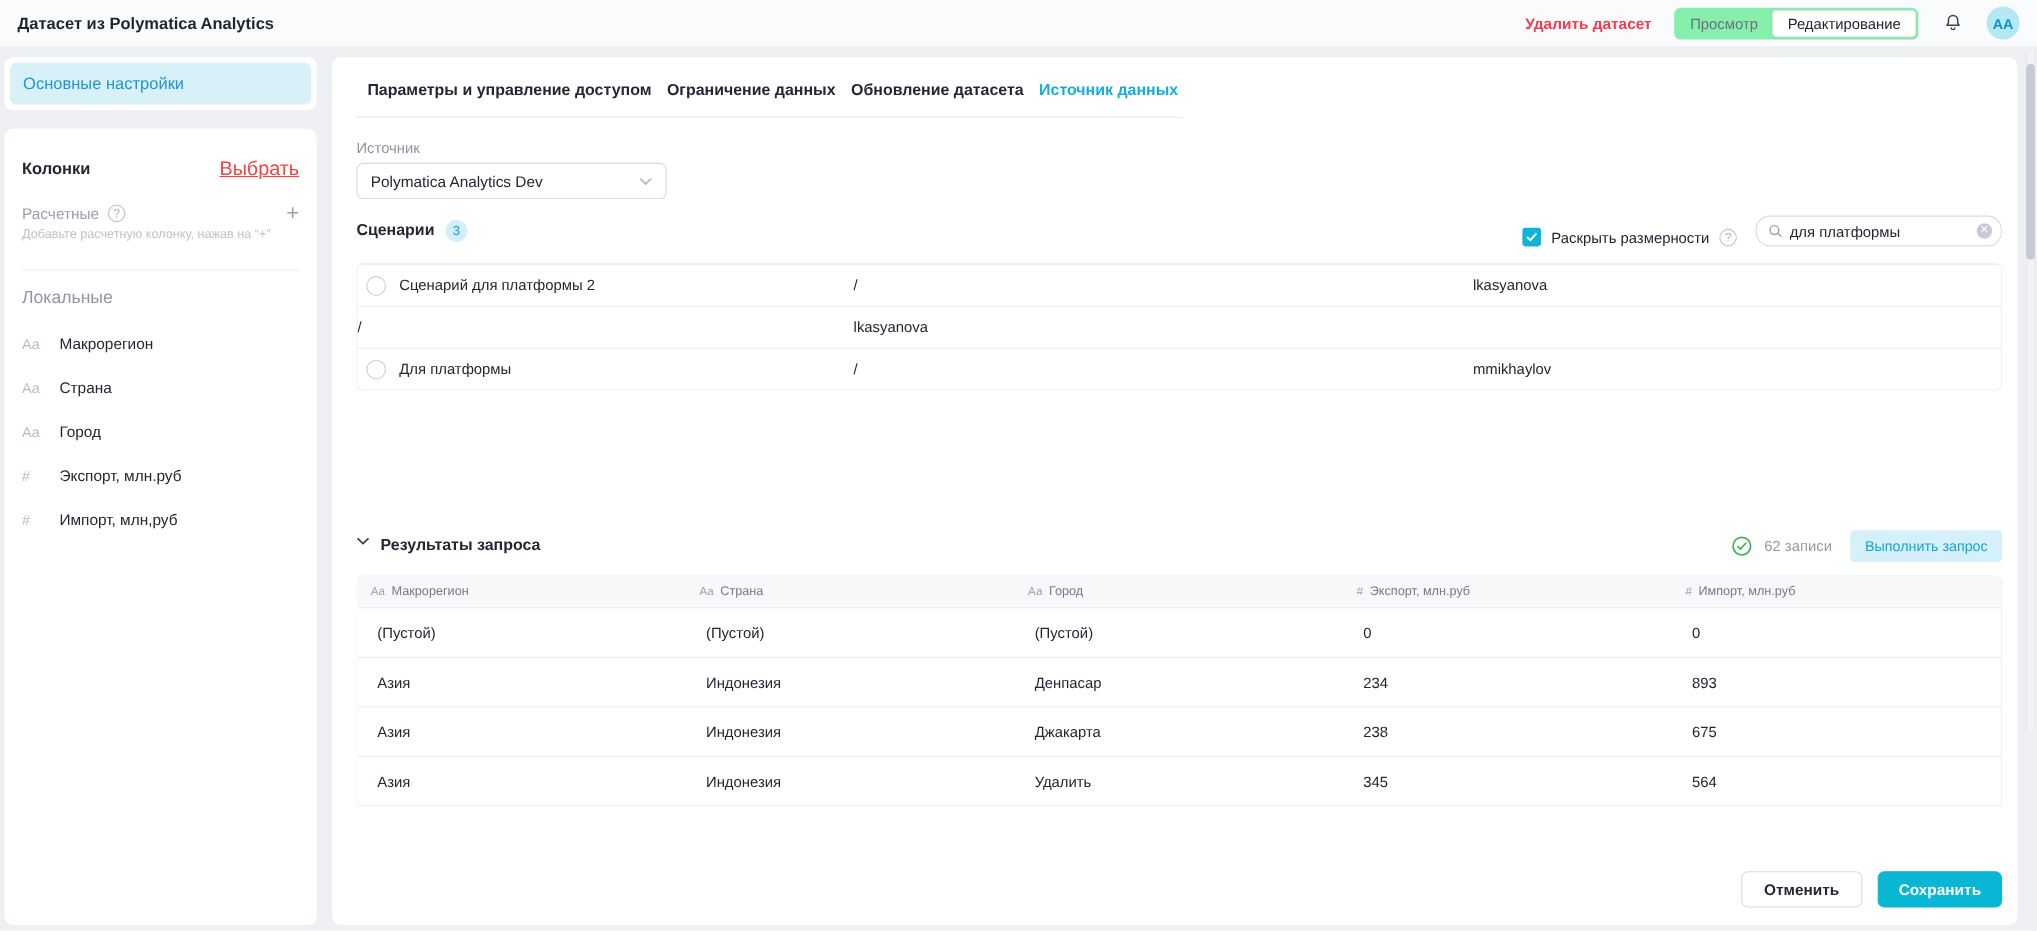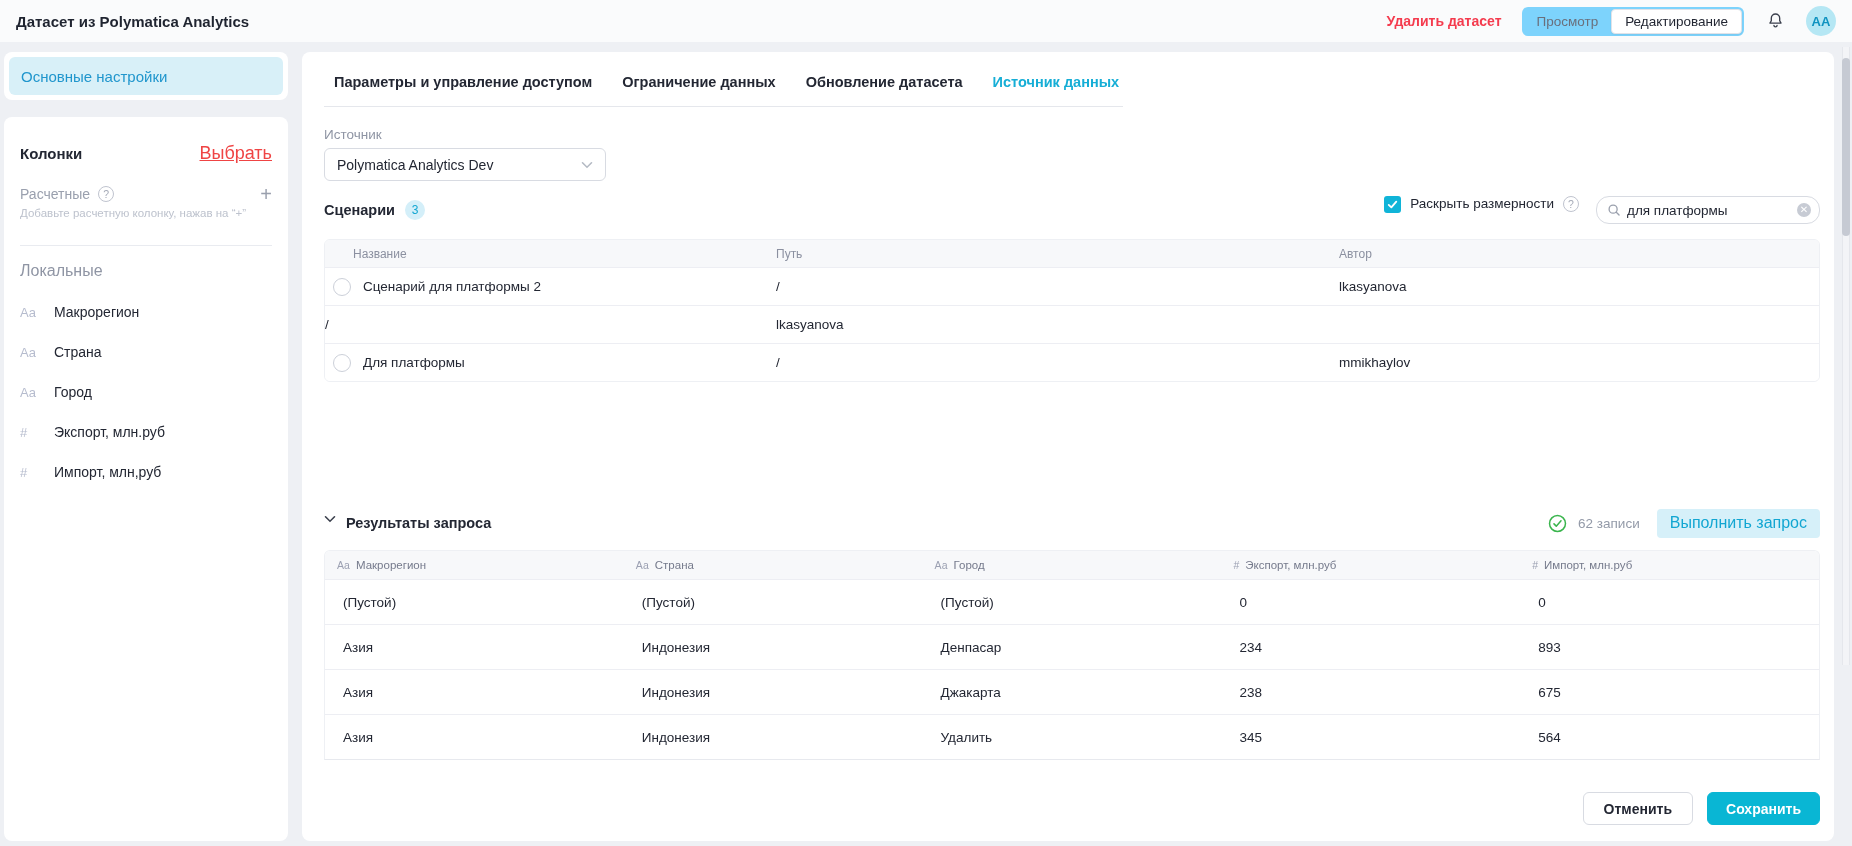--- a/index.html
+++ b/index.html
@@ -11,21 +11,21 @@
     position:relative;
     overflow:hidden;
     font-size:14px;
   }
   
   .topbar { position:absolute; top:0; left:0; right:0; height:42px; background:#fafbfc;
             display:flex; align-items:center; padding:0 16px;gap:36px; }
   .topbar-title { font-size:15px; font-weight:700; color:#1f2430; }
   .topbar-right { margin-left:auto; display:flex; align-items:center; gap:20px; }
   .delete-link { color:#f43b4e; font-weight:700; font-size:14px; cursor:pointer; }
-  .segmented { display:flex; align-items:center; background:#7dd3fc; border-radius:6px; padding:2px; }
+  .segmented { display:flex; align-items:center; background:#86efac; border-radius:6px; padding:2px; }
   .segment { font-size:13.5px; color:#6a6f7c; padding:4px 13px; border-radius:4px; white-space:nowrap; }
   .segment.active { background:#fff; color:#232733; border:1px solid #e0e2e8; box-shadow:0 1px 2px rgba(0,0,0,.05); font-weight:400; }
   .bell { width:22px; height:22px; display:flex; align-items:center; justify-content:center; }
   .avatar { width:30px; height:30px; border-radius:50%; background:#b5e7f4; color:#0f93c0;
             font-size:13px; font-weight:700; display:flex; align-items:center; justify-content:center; }
 
   
   .side-card-nav { position:absolute; left:4px; top:52px; width:284px; height:48px;
                    background:#fff; border-radius:8px; padding:5px; }
   .nav-item { height:100%; background:#d8f0f8; border-radius:6px; display:flex; align-items:center;
@@ -41,35 +41,35 @@
   .plus { margin-left:auto; color:#9aa0ae; font-size:20px; line-height:16px; cursor:pointer; }
   .calc-hint { font-size:11.5px; color:#bdc2cd; margin-top:5px; }
   .side-divider { border-top:1px solid #e9ebf0; margin-top:26px; }
   .local-label { margin-top:16px; font-size:16px; color:#8f95a4; }
   .col-item { display:flex; align-items:center; gap:12px; margin-top:24px; font-size:14px; cursor:pointer; }
   .col-type { width:22px; color:#b6bcce; font-size:13px; flex:none; }
 
   
   .main-card { position:absolute; left:302px; top:52px; width:1532px; bottom:5px;
                background:#fff; border-radius:8px; padding:0 14px 0 22px; }
-  .tabs { display:inline-flex; gap:30px; margin-top:22px; padding:0 4px 16px 10px;
+  .tabs { display:inline-flex; gap:14px; margin-top:22px; padding:0 4px 16px 10px;
           border-bottom:1px solid #e5e7ec; }
   .tab { font-size:14.5px; font-weight:600; color:#232733; white-space:nowrap; cursor:pointer; }
   .tab.active { color:#16aed6; }
 
   .field-label { margin-top:20px; font-size:13.5px; color:#8f95a4; }
   .select { margin-top:6px; width:282px; height:33px; border:1px solid #d8dbe2; border-radius:6px;
             display:flex; align-items:center; justify-content:space-between; padding:0 12px;
             font-size:14px; cursor:pointer; background:#fff; }
 
   .scen-row { margin-top:14px; display:flex; align-items:center; height:30px; }
   .scen-title { font-size:14.5px; font-weight:700; }
   .badge { margin-left:10px; width:20px; height:20px; border-radius:50%; background:#d4eff9;
            color:#12a6d2; font-size:12px; display:flex; align-items:center; justify-content:center; }
-  .scen-controls { margin-left:auto; display:flex; align-items:flex-start; gap:9px; }
+  .scen-controls { margin-left:auto; display:flex; align-items:flex-end; gap:9px; }
   .checkbox { width:17px; height:17px; border-radius:3px; background:#10b4d8; display:flex;
               align-items:center; justify-content:center; cursor:pointer; flex:none; }
   .cb-label { font-size:13.5px; }
   .search { width:224px; height:28px; border:1px solid #d8dbe2; border-radius:13px; background:#fff;
             display:flex; align-items:center; gap:6px; padding:0 8px 0 10px; margin-left:8px; }
   .search input { border:0; outline:0; flex:1; min-width:0; font-size:13.5px;
                   font-family:"Liberation Sans",sans-serif; color:#232733; background:transparent; }
   .clear-icon { width:14px; height:14px; border-radius:50%; background:#c7cbd4; color:#fff;
                 font-size:10px; line-height:1; display:flex; align-items:center; justify-content:center; cursor:pointer; flex:none; }
 
@@ -81,21 +81,21 @@
   .scen-name { display:flex; align-items:center; gap:12px; padding-left:8px; }
   .radio { width:18px; height:18px; border-radius:50%; border:1px solid #ccd0d9; background:#fff; flex:none;
            display:flex; align-items:center; justify-content:center; }
   .radio.checked { border:1.5px solid #11b4d8; }
   .radio.checked::after { content:""; width:9px; height:9px; border-radius:50%; background:#11b4d8; }
 
   .results-row { margin-top:126px; display:flex; align-items:center; height:30px; }
   .res-title { display:flex; align-items:flex-start; gap:10px; font-size:14.5px; font-weight:700; cursor:pointer; }
   .res-controls { margin-left:auto; display:flex; align-items:center; gap:11px; }
   .records { font-size:13.5px; color:#939aa8; }
-  .run-btn { height:29px; background:#d6f0f9; color:#12a6d2; font-size:16px; border-radius:4px;
+  .run-btn { height:29px; background:#d6f0f9; color:#12a6d2; font-size:13px; border-radius:4px;
              padding:0 13px; display:flex; align-items:center; cursor:pointer; margin-left:6px; }
 
   .res-table { margin-top:12px; border:1px solid #eef0f4; border-radius:6px 6px 0 0; overflow:hidden;
                border-bottom:1px solid #e7e9ee; }
   .res-thead, .res-tr { display:grid; grid-template-columns:repeat(5,1fr); align-items:center; }
   .res-thead { background:#f7f8fa; height:28px; font-size:11.5px; color:#757a8c; }
   .res-thead > div { padding-left:12px; display:flex; gap:6px; align-items:baseline; }
   .res-type { color:#9ba0b2; font-size:10.5px; }
   .res-tr { height:45px; border-top:1px solid #edeef3; font-size:13.5px; background:#fff; }
   .res-tr > div { padding-left:18px; }
@@ -207,25 +207,20 @@
             <circle cx="7" cy="7" r="4.6"></circle>
             <path d="m10.6 10.6 3.2 3.2"></path>
           </svg>
         <input type="text" value="для платформы" style="">
         <span class="clear-icon">✕</span>
       </div>
     </div>
   </div>
 
   <div class="scen-table">
-    <div class="scen-thead">
-      <div>Название</div>
-      <div>Путь</div>
-      <div>Автор</div>
-    </div>
     <div class="scen-tr">
       <div class="scen-name">
         <span class="radio"></span>
         <span>Сценарий для платформы 2</span>
       </div>
       <div>/</div>
       <div>lkasyanova</div>
     </div>
     <div class="scen-tr">
       <div>/</div>

